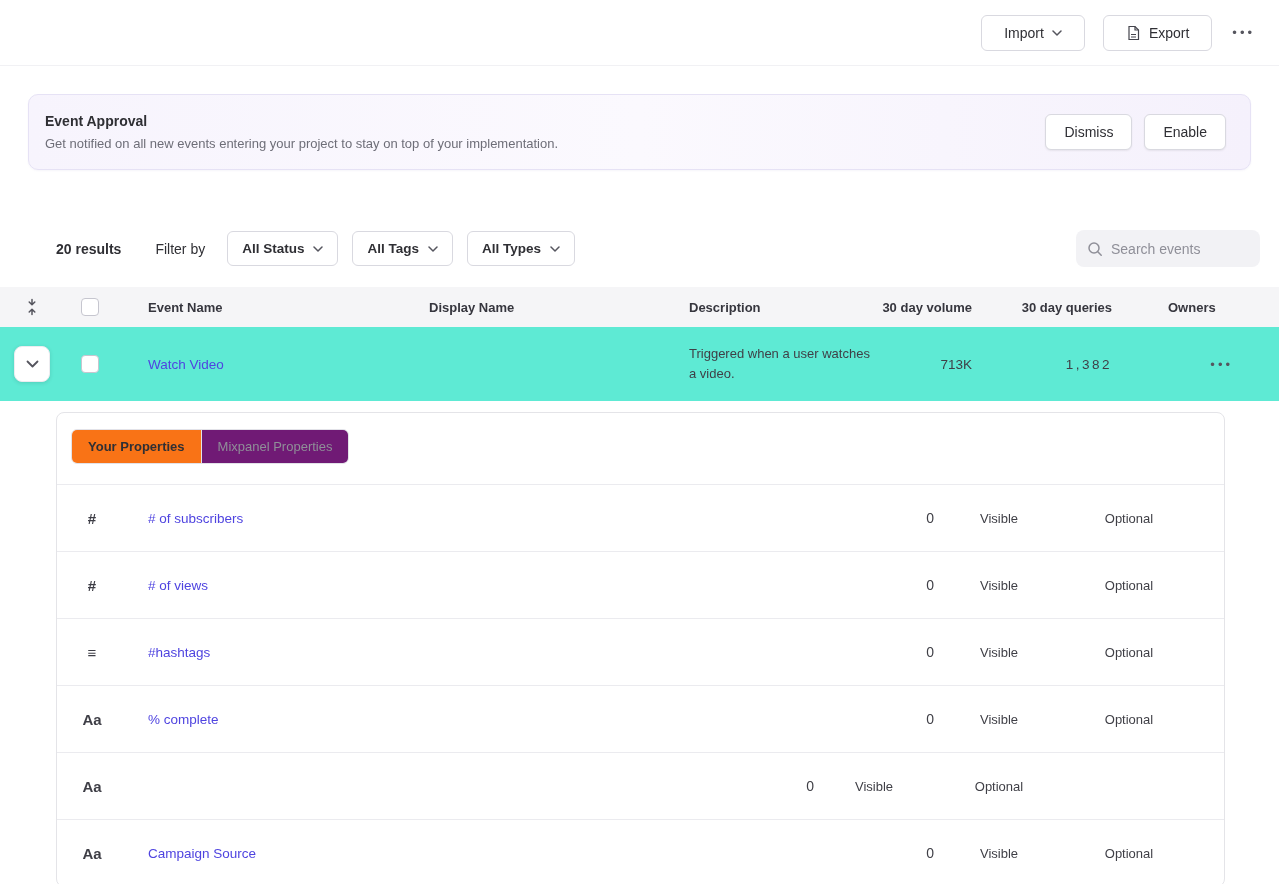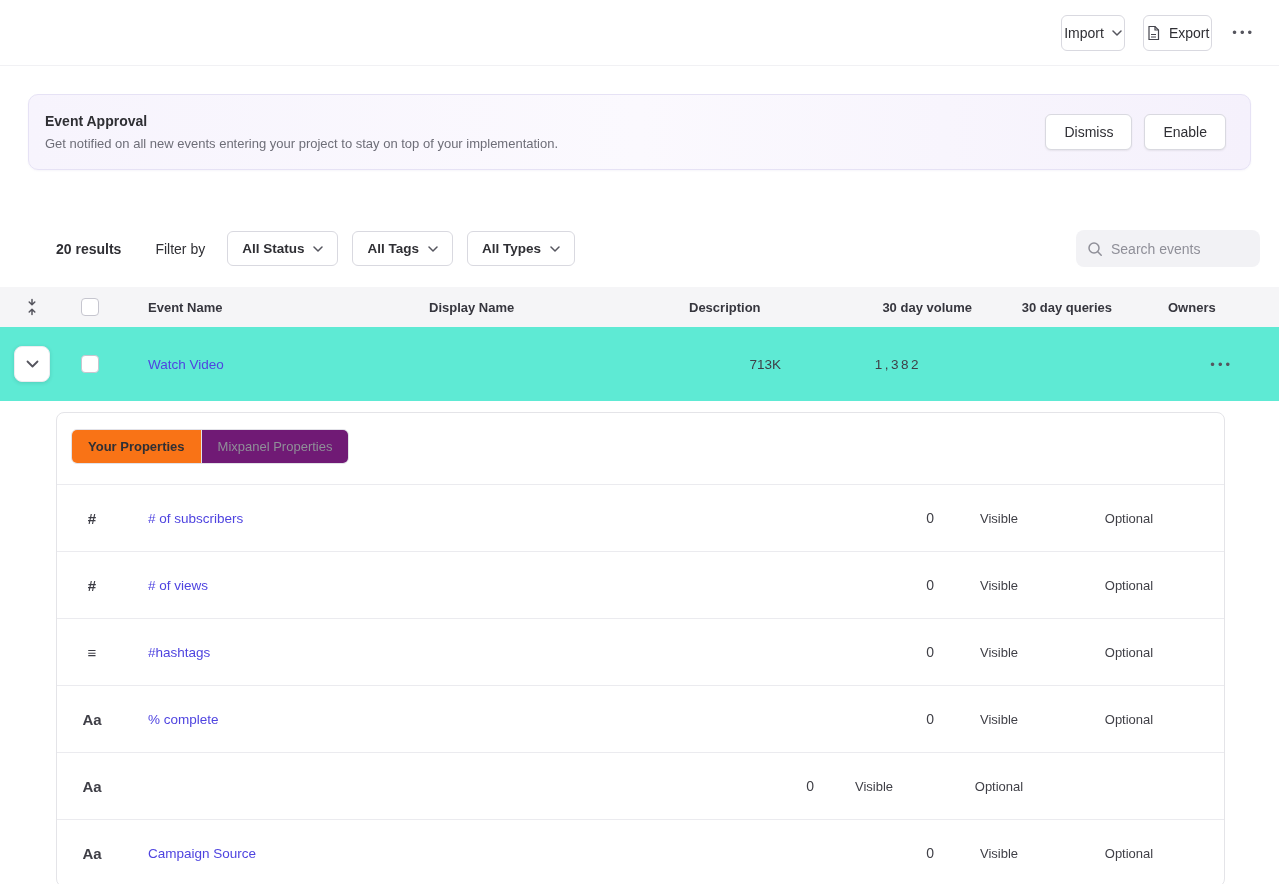--- a/index.html
+++ b/index.html
@@ -10,21 +10,21 @@
   
   .topnav { display:flex; align-items:center; height:66px; padding:0 22px 0 48px;
     border-bottom:1px solid #f1f1f4; }
   .nav-tabs { display:flex; gap:44px; }
   .tab { font-size:14px; color:#55555e; position:relative; padding:6px 0; }
   .tab.active { color:#7856ff; font-weight:700; }
   .tab.active::after { content:""; position:absolute; left:0; right:0; bottom:-14px;
     height:3px; border-radius:2px; background:#7856ff; }
   .nav-actions { margin-left:auto; display:flex; align-items:center; gap:18px; }
   .btn { display:inline-flex; align-items:center; gap:8px; background:#fff;
-    border:1px solid #d9d9e0; border-radius:6px; padding:9px 2px; font-size:14px;
+    border:1px solid #d9d9e0; border-radius:6px; padding:9px 22px; font-size:14px;
     font-weight:500; color:#2f2f34; font-family:inherit; }
   .btn .ic { display:flex; color:#44444c; }
   .chev { display:flex; color:#55555e; }
   .more { color:#55555e; font-size:13px; letter-spacing:3px; padding:4px 2px; }
 
   
   .banner { margin:28px; border:1px solid #e6e2f5; border-radius:10px;
     padding:18px 24px 18px 16px; display:flex; align-items:center;
     background:linear-gradient(90deg,#f7f4fd 0%,#fbf9fe 50%,#f5f1fc 100%);
     box-shadow:0 1px 2px rgba(80,60,160,0.05); }
@@ -191,20 +191,21 @@
             <path d="M1.5 1.5l5 5 5-5" fill="none" stroke="currentColor" stroke-width="1.8" stroke-linecap="round" stroke-linejoin="round"></path>
           </svg>
       </span>
     </button>
   </div>
   <div class="c-check">
       <span class="checkbox" data-interactable="true"></span>
     </div>
   <div class="c-name"><a class="link" data-interactable="true">Watch Video</a></div>
   <div class="c-disp" data-interactable="false"></div>
+  <div class="c-desc desc-text" data-interactable="false">Triggered when a user watches a video.</div>
   <div class="c-vol num" data-interactable="false">713K</div>
   <div class="c-q num sp" data-interactable="false">1,382</div>
   <div class="c-own row-own">
     <span class="more" data-interactable="true">•••</span>
   </div>
 </div>
 
 <div class="panel" data-interactable="false">
   <div class="panel-tabs" data-interactable="false">
     <div class="seg-control" data-interactable="false">

